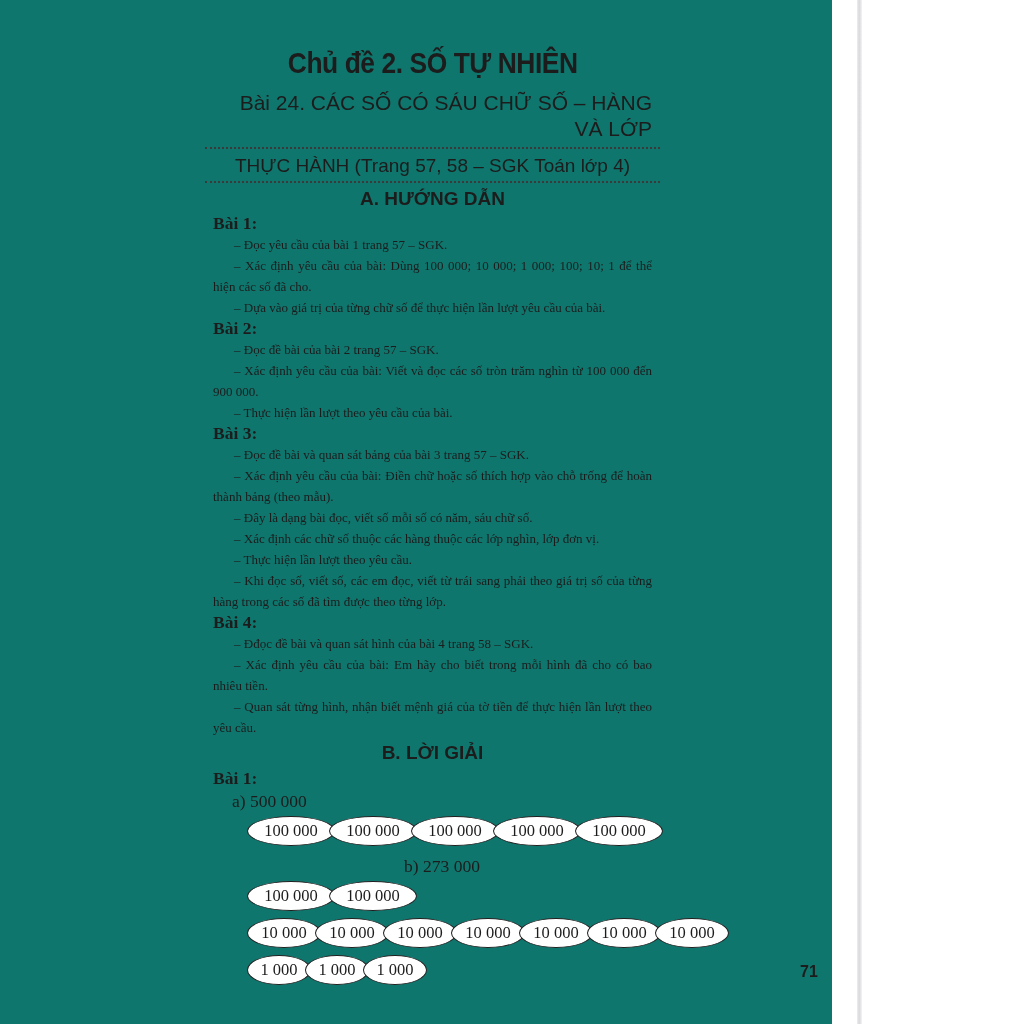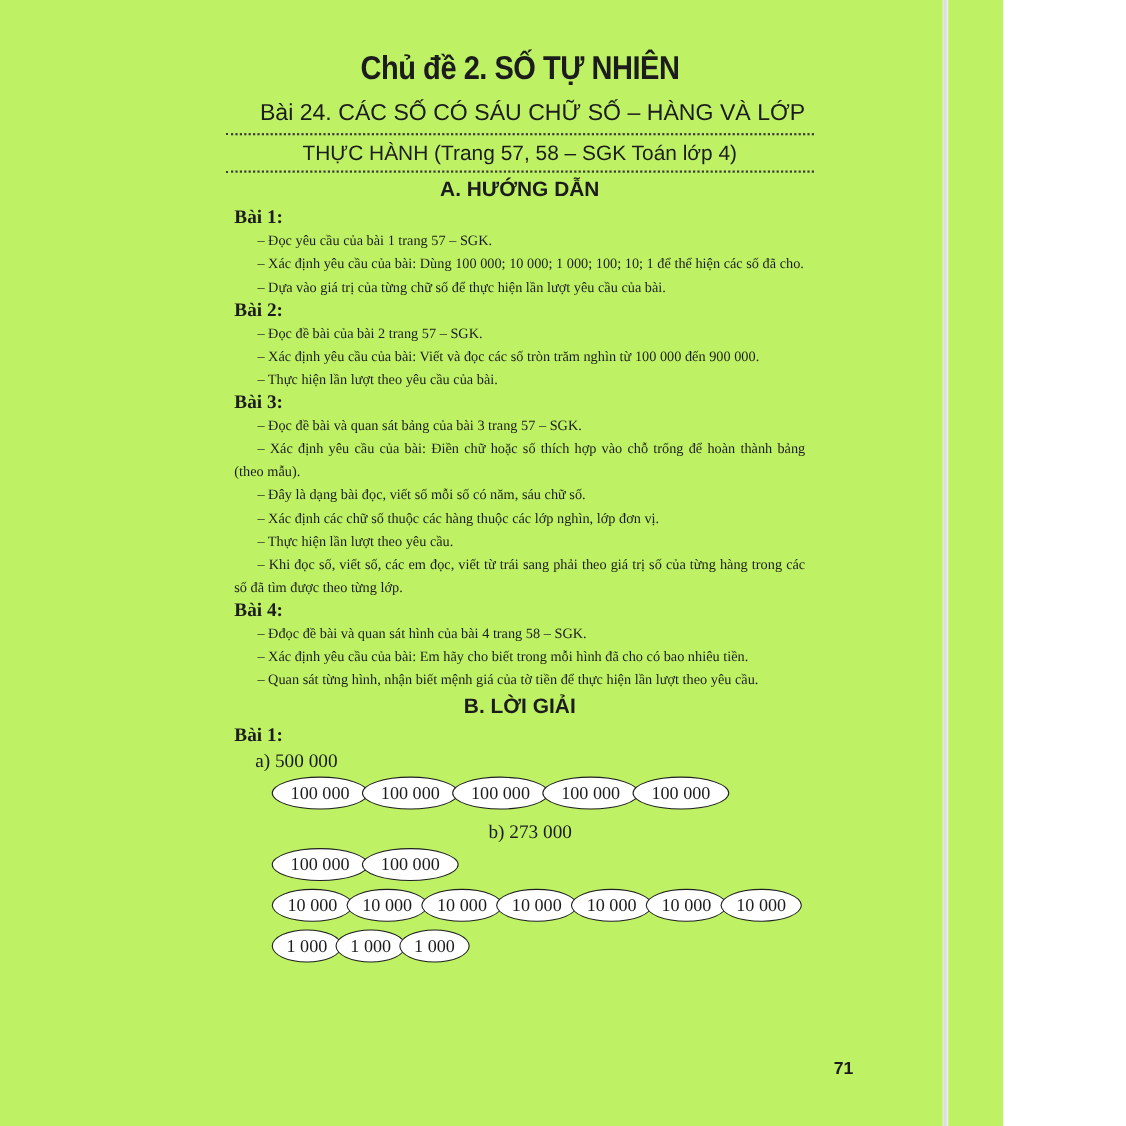--- a/index.html
+++ b/index.html
@@ -6,22 +6,22 @@
   body {
     width: 1024px; height: 1024px;
     background: #ffffff;
     font-family: "Liberation Serif", "DejaVu Serif", serif;
     color: #1c1c1c;
     overflow: hidden;
     position: relative;
   }
   .sheet {
     position: relative;
-    width: 912px; height: 1024px;
-    background: #bef264;
+    width: 832px; height: 1024px;
+    background: #0f766e;
   }
   .scan-edge {
     position: absolute;
     left: 857px; top: 0;
     width: 5px; height: 1024px;
     background: linear-gradient(to right, #ededef 0%, #d9d9dc 45%, #f3f3f5 100%);
   }
   .content {
     position: relative;
     padding: 46px 180px 0 213px; 
@@ -117,21 +117,21 @@
     font-size: 16.5px;
     line-height: 27px;
     white-space: nowrap;
   }
   .oval + .oval { margin-left: -6px; }
   .oval-lg { width: 88px; }
   .oval-md { width: 74px; }
   .oval-sm { width: 64px; }
   .page-number {
     position: absolute;
-    left: 758px; top: 962px;
+    left: 800px; top: 962px;
     font-family: "Liberation Sans", "DejaVu Sans", sans-serif;
     font-weight: 600;
     font-size: 16px;
     line-height: 20px;
   }
 </style>
 </head>
 <body>
 
 <div class="sheet">

